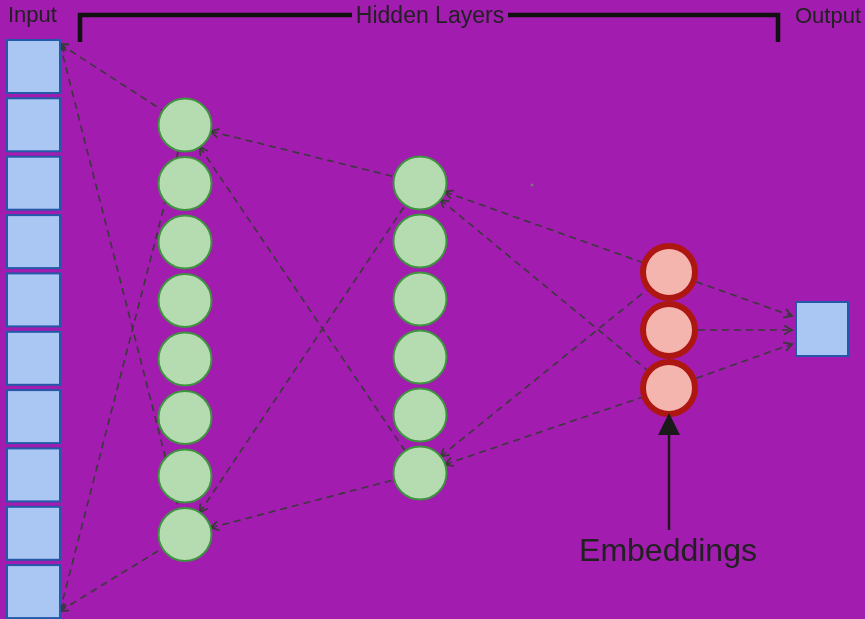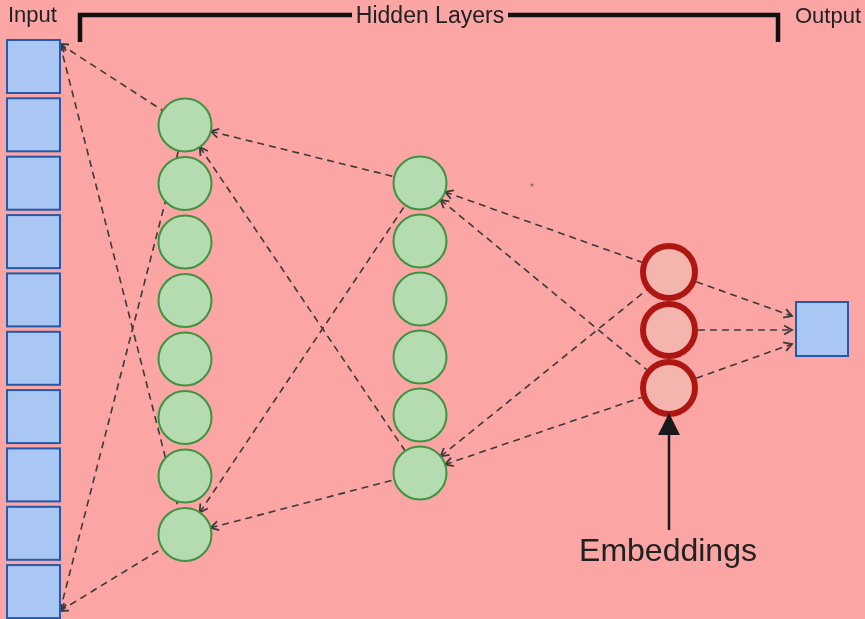--- a/index.html
+++ b/index.html
@@ -1,17 +1,17 @@
 <!DOCTYPE html>
 <html><head>
 <meta charset="utf-8">
 <style>
   html,body{margin:0;padding:0;background:#ffffff;}
   body{width:865px;height:619px;overflow:hidden;}
-  .stage{position:relative;width:865px;height:619px;background:#fca5a5;}
+  .stage{position:relative;width:865px;height:619px;background:#a21caf;}
   svg{display:block;}
   text{font-family:"Liberation Sans","DejaVu Sans",sans-serif;}
   .layer-label{font-size:22px;}
   .bracket-label{font-size:23px;}
   .emb-label{font-size:32px;}
 </style>
 </head>
 <body>
 
 <div class="stage">

